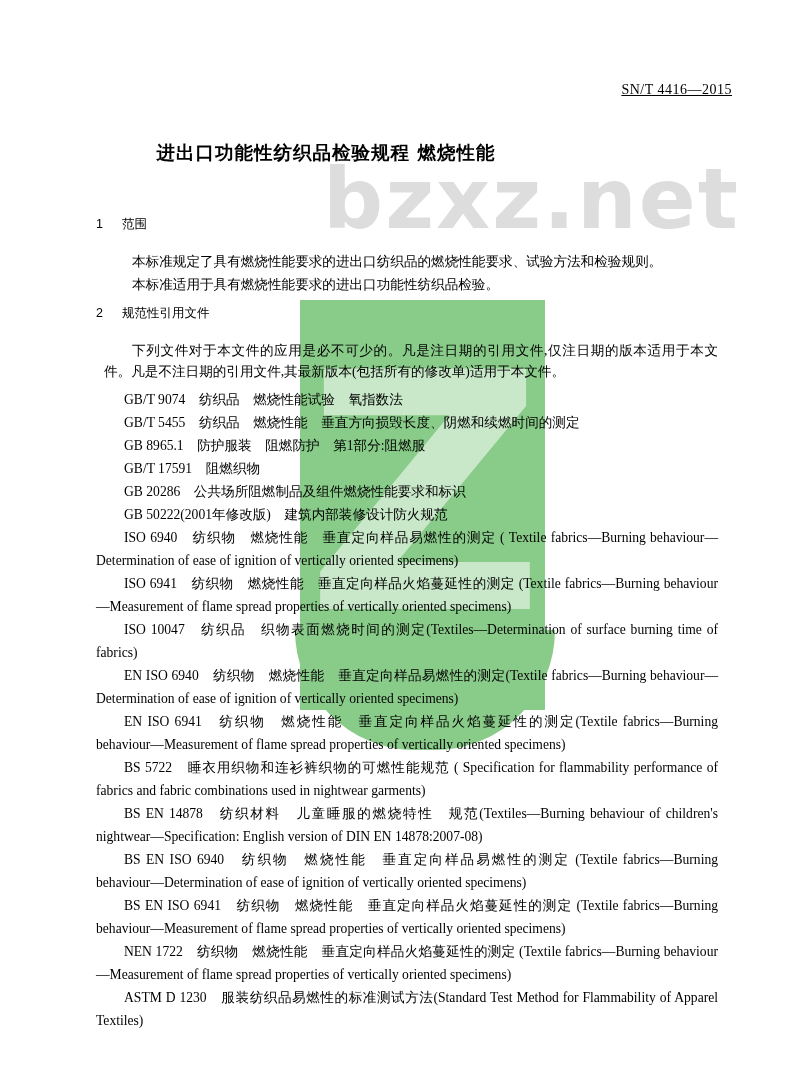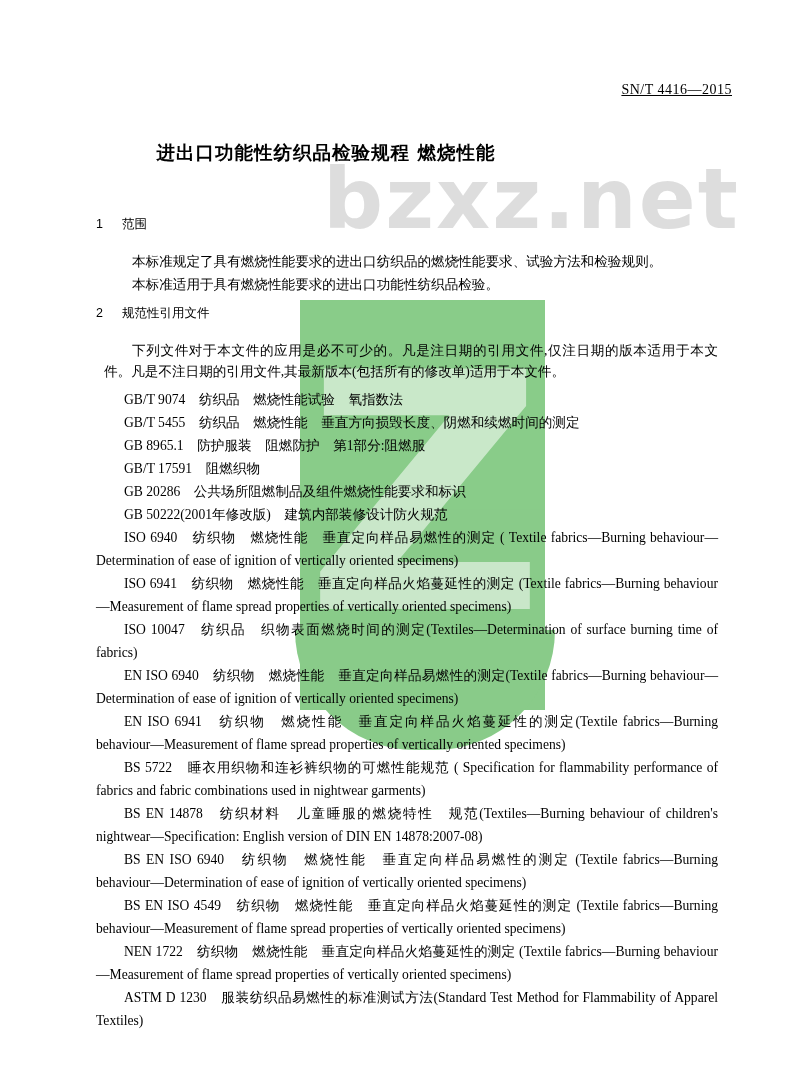--- a/index.html
+++ b/index.html
@@ -164,21 +164,21 @@
         <li class="ref">GB 20286　公共场所阻燃制品及组件燃烧性能要求和标识</li>
         <li class="ref">GB 50222(2001年修改版)　建筑内部装修设计防火规范</li>
         <li class="ref">ISO 6940　纺织物　燃烧性能　垂直定向样品易燃性的测定 ( Textile fabrics—Burning behaviour—Determination of ease of ignition of vertically oriented specimens)</li>
         <li class="ref">ISO 6941　纺织物　燃烧性能　垂直定向样品火焰蔓延性的测定 (Textile fabrics—Burning behaviour—Measurement of flame spread properties of vertically oriented specimens)</li>
         <li class="ref">ISO 10047　纺织品　织物表面燃烧时间的测定(Textiles—Determination of surface burning time of fabrics)</li>
         <li class="ref">EN ISO 6940　纺织物　燃烧性能　垂直定向样品易燃性的测定(Textile fabrics—Burning behaviour—Determination of ease of ignition of vertically oriented specimens)</li>
         <li class="ref">EN ISO 6941　纺织物　燃烧性能　垂直定向样品火焰蔓延性的测定(Textile fabrics—Burning behaviour—Measurement of flame spread properties of vertically oriented specimens)</li>
         <li class="ref">BS 5722　睡衣用织物和连衫裤织物的可燃性能规范 ( Specification for flammability performance of fabrics and fabric combinations used in nightwear garments)</li>
         <li class="ref">BS EN 14878　纺织材料　儿童睡服的燃烧特性　规范(Textiles—Burning behaviour of children's nightwear—Specification: English version of DIN EN 14878:2007-08)</li>
         <li class="ref">BS EN ISO 6940　纺织物　燃烧性能　垂直定向样品易燃性的测定 (Textile fabrics—Burning behaviour—Determination of ease of ignition of vertically oriented specimens)</li>
-        <li class="ref">BS EN ISO 4549　纺织物　燃烧性能　垂直定向样品火焰蔓延性的测定 (Textile fabrics—Burning behaviour—Measurement of flame spread properties of vertically oriented specimens)</li>
+        <li class="ref">BS EN ISO 6941　纺织物　燃烧性能　垂直定向样品火焰蔓延性的测定 (Textile fabrics—Burning behaviour—Measurement of flame spread properties of vertically oriented specimens)</li>
         <li class="ref">NEN 1722　纺织物　燃烧性能　垂直定向样品火焰蔓延性的测定 (Textile fabrics—Burning behaviour—Measurement of flame spread properties of vertically oriented specimens)</li>
         <li class="ref">ASTM D 1230　服装纺织品易燃性的标准测试方法(Standard Test Method for Flammability of Apparel Textiles)</li>
       </ul>
 
     </div>
 
   </div>
 </div>
 
 </body></html>

